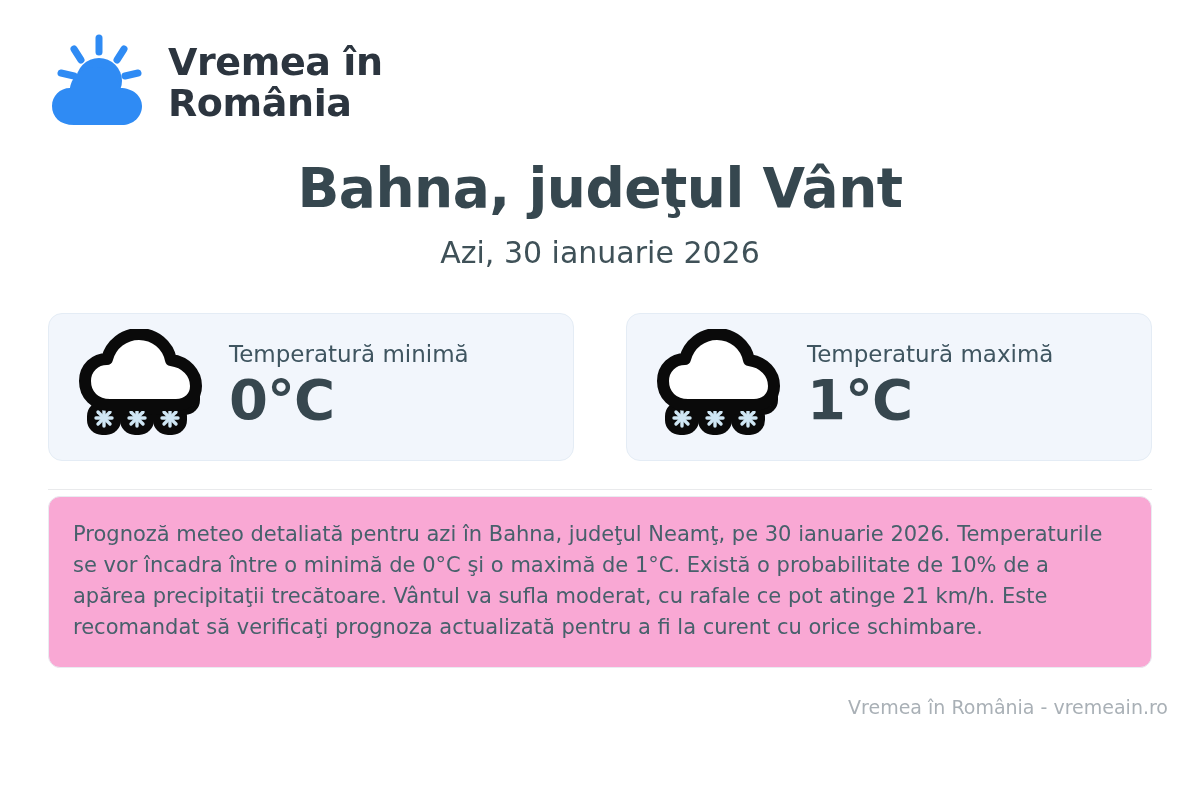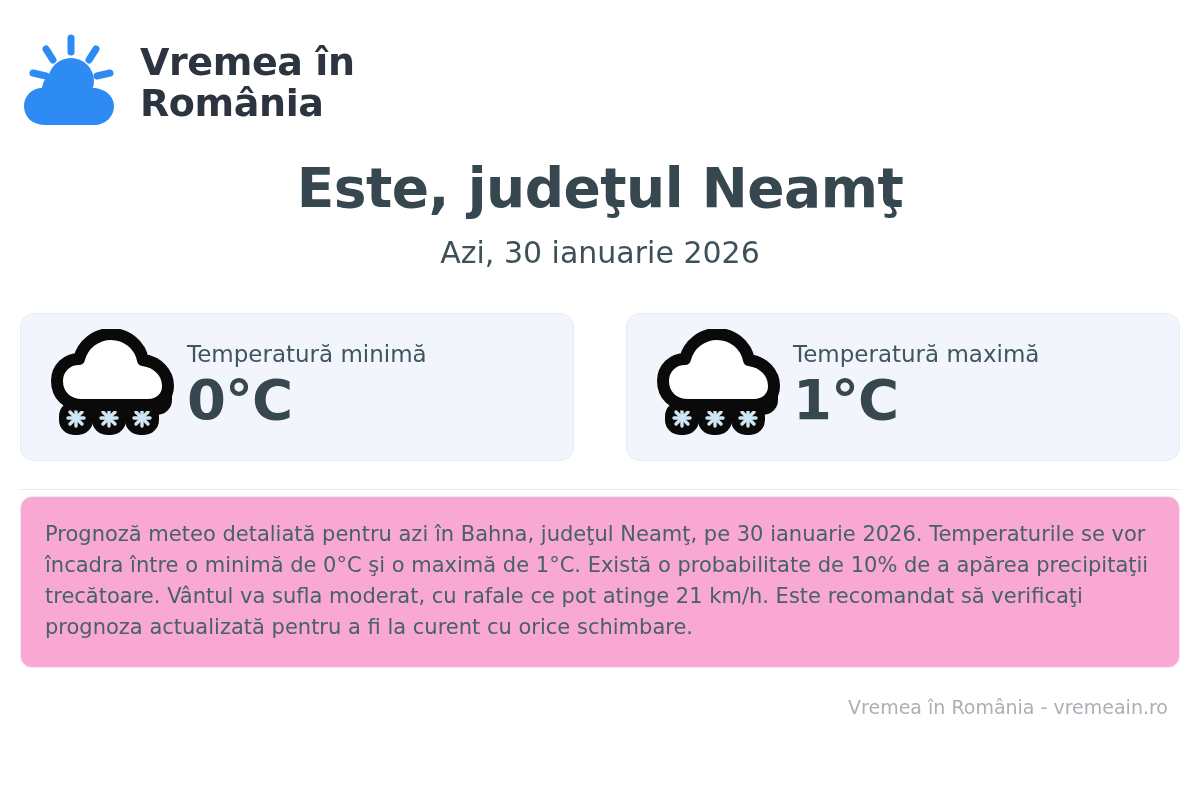--- a/index.html
+++ b/index.html
@@ -10,21 +10,21 @@
     height: 800px;
     background: #ffffff;
     font-family: "DejaVu Sans", "Liberation Sans", sans-serif;
     -webkit-font-smoothing: antialiased;
   }
 
   .page {
     position: relative;
     width: 1200px;
     height: 740px;
-    padding: 0 20px;
+    padding: 0 48px;
     background: #ffffff;
     overflow: hidden;
   }
 
   
   .brand {
     display: flex;
     align-items: center;
     gap: 16px;
     padding-top: 48px;
@@ -72,21 +72,21 @@
   }
   .temp-card {
     flex: 1 1 0;
     height: 148px;
     background: #f2f6fc;
     border: 1px solid #e4ecf5;
     border-radius: 14px;
     display: flex;
     align-items: center;
     padding: 0 14px 0 26px;
-    gap: 8px;
+    gap: 22px;
   }
   .temp-icon {
     width: 132px;
     height: 116px;
     flex: 0 0 132px;
   }
   .temp-body {
     display: flex;
     flex-direction: column;
     justify-content: center;
@@ -170,21 +170,21 @@
 
       <circle cx="51" cy="48" r="23" fill="#2f8bf4"></circle>
 
       <path d="M26 92 C12 92 4 84 4 73 C4 63 12 55 22 55 C24 43 34 34 47 34
                C60 34 70 43 72 55 C85 55 94 63 94 73 C94 84 85 92 74 92 Z" fill="#2f8bf4"></path>
     </svg>
     <div class="brand-name">Vremea în
 România</div>
   </div>
 
-  <h1 class="page-title">Este, judeţul Neamţ</h1>
+  <h1 class="page-title">Bahna, judeţul Vânt</h1>
   <div class="page-subtitle">Azi, 30 ianuarie 2026</div>
 
   <div class="temp-row">
 
     <div class="temp-card">
       <svg class="temp-icon" viewBox="0 0 132 116">
 
         <g fill="#0a0a0a">
           <rect x="12" y="72" width="34" height="34" rx="15"></rect>
           <rect x="45" y="72" width="34" height="34" rx="15"></rect>

